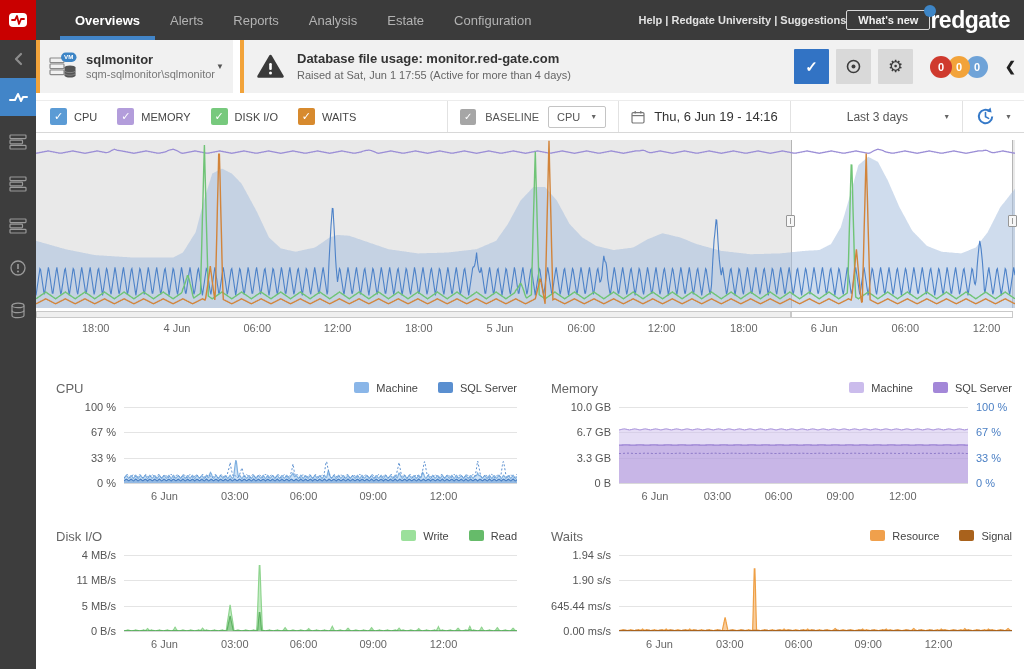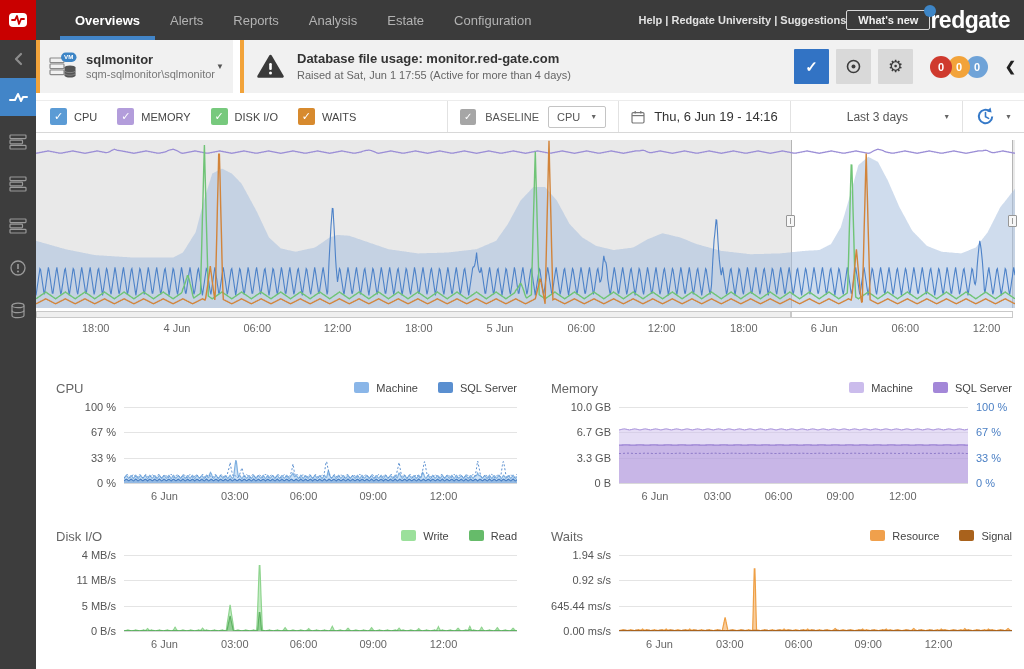--- a/index.html
+++ b/index.html
@@ -478,21 +478,21 @@
               </span>
               <span class="lg">
                 <span class="sw" style="background: rgb(169, 98, 28);"></span>
                 <span>Signal</span>
               </span>
             </div>
           </div>
           <div class="cbody">
             <div class="yaxis">
               <span class="yl" style="top: 0%;">1.94 s/s</span>
-              <span class="yl" style="top: 33.33%;">0.92 s/s</span>
+              <span class="yl" style="top: 33.33%;">1.90 s/s</span>
               <span class="yl" style="top: 66.67%;">645.44 ms/s</span>
               <span class="yl" style="top: 100%;">0.00 ms/s</span>
             </div>
             <div class="plot">
               <div class="grid" style="top: 0%;"></div>
               <div class="grid" style="top: 33.33%;"></div>
               <div class="grid" style="top: 66.67%;"></div>
               <div class="grid gb" style="top: 100%;"></div>
               <svg viewBox="0 0 400 76" preserveAspectRatio="none" class="tl-svg">
                 <path d="M0.0 75.7 L0.6 75.6 L1.1 75.4 L1.7 75.3 L2.3 75.1 L2.9 75.0 L3.4 74.9 L4.0 74.7 L4.6 74.9 L5.1 75.0 L5.7 75.1 L6.3 75.3 L6.9 75.4 L7.4 75.6 L8.0 75.7 L8.6 75.6 L9.1 75.4 L9.7 75.3 L10.3 75.1 L10.9 75.0 L11.4 74.9 L12.0 74.7 L12.6 74.9 L13.1 75.0 L13.7 75.1 L14.3 75.3 L14.9 75.4 L15.4 75.6 L16.0 75.7 L16.6 75.6 L17.1 75.4 L17.7 75.3 L18.3 75.1 L18.9 75.0 L19.4 74.9 L20.0 74.7 L20.6 74.9 L21.1 75.0 L21.7 75.1 L22.3 75.1 L22.9 74.8 L23.4 74.5 L24.0 74.0 L24.6 74.5 L25.1 74.8 L25.7 75.1 L26.3 75.1 L26.9 75.0 L27.4 74.9 L28.0 74.7 L28.6 74.9 L29.1 75.0 L29.7 75.1 L30.3 75.3 L30.9 75.4 L31.4 75.6 L32.0 75.7 L32.6 75.6 L33.1 75.4 L33.7 75.3 L34.3 75.1 L34.9 75.0 L35.4 74.9 L36.0 74.7 L36.6 74.9 L37.1 75.0 L37.7 75.1 L38.3 75.3 L38.9 75.4 L39.4 75.6 L40.0 75.7 L40.6 75.6 L41.1 75.4 L41.7 75.3 L42.3 75.1 L42.9 75.0 L43.4 74.9 L44.0 74.7 L44.6 74.9 L45.1 75.0 L45.7 75.1 L46.3 75.1 L46.9 74.8 L47.4 74.5 L48.0 74.0 L48.6 74.5 L49.1 74.8 L49.7 75.1 L50.3 75.1 L50.9 75.0 L51.4 74.9 L52.0 74.7 L52.6 74.9 L53.1 75.0 L53.7 75.1 L54.3 75.3 L54.9 75.4 L55.4 75.6 L56.0 75.7 L56.6 75.6 L57.1 75.4 L57.7 75.3 L58.3 75.1 L58.9 75.0 L59.4 74.9 L60.0 74.7 L60.6 74.9 L61.1 75.0 L61.7 75.1 L62.3 75.3 L62.9 75.4 L63.4 75.6 L64.0 75.7 L64.6 75.6 L65.1 75.4 L65.7 75.3 L66.3 75.1 L66.9 75.0 L67.4 74.9 L68.0 74.7 L68.6 74.9 L69.1 75.0 L69.7 75.1 L70.3 75.1 L70.9 74.8 L71.4 74.5 L72.0 74.0 L72.6 74.5 L73.1 74.8 L73.7 75.1 L74.3 75.1 L74.9 75.0 L75.4 74.9 L76.0 74.7 L76.6 74.9 L77.1 75.0 L77.7 75.1 L78.3 75.3 L78.9 75.4 L79.4 75.6 L80.0 75.7 L80.6 75.6 L81.1 75.4 L81.7 75.3 L82.3 75.1 L82.9 75.0 L83.4 74.9 L84.0 74.7 L84.6 74.9 L85.1 75.0 L85.7 75.1 L86.3 75.3 L86.9 75.4 L87.4 75.6 L88.0 75.7 L88.6 75.6 L89.1 75.4 L89.7 75.3 L90.3 75.1 L90.9 75.0 L91.4 74.9 L92.0 74.7 L92.6 74.9 L93.1 75.0 L93.7 75.1 L94.3 75.3 L94.9 75.4 L95.4 75.6 L96.0 75.7 L96.6 75.6 L97.1 75.4 L97.7 75.3 L98.3 75.1 L98.9 75.0 L99.4 74.9 L100.0 74.7 L100.6 74.9 L101.1 75.0 L101.7 75.1 L102.3 75.3 L102.9 75.4 L103.4 75.6 L104.0 75.7 L104.6 75.6 L105.1 75.4 L105.7 72.9 L106.3 70.2 L106.9 67.5 L107.4 64.9 L108.0 62.3 L108.6 64.9 L109.1 67.5 L109.7 70.2 L110.3 72.9 L110.9 75.4 L111.4 75.6 L112.0 75.7 L112.6 75.6 L113.1 75.4 L113.7 75.3 L114.3 75.1 L114.9 75.0 L115.4 74.9 L116.0 74.7 L116.6 74.9 L117.1 75.0 L117.7 75.1 L118.3 75.3 L118.9 75.4 L119.4 75.6 L120.0 75.7 L120.6 75.6 L121.1 75.4 L121.7 75.3 L122.3 75.1 L122.9 75.0 L123.4 74.9 L124.0 74.7 L124.6 74.9 L125.1 75.0 L125.7 75.1 L126.3 75.3 L126.9 75.4 L127.4 75.6 L128.0 75.7 L128.6 75.6 L129.1 75.4 L129.7 75.3 L130.3 75.1 L130.9 75.0 L131.4 74.9 L132.0 74.7 L132.6 74.9 L133.1 75.0 L133.7 75.1 L134.3 75.3 L134.9 75.4 L135.4 75.6 L136.0 75.7 L136.6 55.0 L137.1 34.3 L137.7 13.8 L138.3 13.8 L138.9 34.2 L139.4 54.5 L140.0 74.7 L140.6 74.9 L141.1 75.0 L141.7 75.1 L142.3 75.3 L142.9 75.4 L143.4 75.6 L144.0 75.7 L144.6 75.6 L145.1 75.4 L145.7 75.3 L146.3 75.1 L146.9 75.0 L147.4 74.9 L148.0 74.7 L148.6 74.9 L149.1 75.0 L149.7 75.1 L150.3 75.3 L150.9 75.4 L151.4 75.6 L152.0 75.7 L152.6 75.6 L153.1 75.4 L153.7 75.3 L154.3 75.1 L154.9 75.0 L155.4 74.9 L156.0 74.7 L156.6 74.9 L157.1 75.0 L157.7 75.1 L158.3 75.3 L158.9 75.4 L159.4 75.6 L160.0 75.7 L160.6 75.6 L161.1 75.4 L161.7 75.3 L162.3 75.1 L162.9 75.0 L163.4 74.9 L164.0 74.7 L164.6 74.9 L165.1 75.0 L165.7 75.1 L166.3 75.1 L166.9 74.8 L167.4 74.5 L168.0 74.0 L168.6 74.5 L169.1 74.8 L169.7 75.1 L170.3 75.1 L170.9 75.0 L171.4 74.9 L172.0 74.7 L172.6 74.9 L173.1 75.0 L173.7 75.1 L174.3 75.3 L174.9 75.4 L175.4 75.6 L176.0 75.7 L176.6 75.6 L177.1 75.4 L177.7 75.3 L178.3 75.1 L178.9 75.0 L179.4 74.9 L180.0 74.7 L180.6 74.9 L181.1 75.0 L181.7 75.1 L182.3 75.3 L182.9 75.4 L183.4 75.6 L184.0 75.7 L184.6 75.6 L185.1 75.4 L185.7 75.3 L186.3 75.1 L186.9 75.0 L187.4 74.9 L188.0 74.7 L188.6 74.9 L189.1 75.0 L189.7 75.1 L190.3 75.1 L190.9 74.8 L191.4 74.5 L192.0 74.0 L192.6 74.5 L193.1 74.8 L193.7 75.1 L194.3 75.1 L194.9 75.0 L195.4 74.9 L196.0 74.7 L196.6 74.9 L197.1 75.0 L197.7 75.1 L198.3 75.3 L198.9 75.4 L199.4 75.6 L200.0 75.7 L200.6 75.6 L201.1 75.4 L201.7 75.3 L202.3 75.1 L202.9 75.0 L203.4 74.9 L204.0 74.7 L204.6 74.9 L205.1 75.0 L205.7 75.1 L206.3 75.3 L206.9 75.4 L207.4 75.6 L208.0 75.7 L208.6 75.6 L209.1 75.4 L209.7 75.3 L210.3 75.1 L210.9 75.0 L211.4 74.9 L212.0 74.7 L212.6 74.9 L213.1 75.0 L213.7 75.1 L214.3 75.3 L214.9 75.4 L215.4 75.6 L216.0 75.7 L216.6 75.6 L217.1 75.4 L217.7 75.3 L218.3 74.9 L218.9 74.4 L219.4 74.0 L220.0 73.6 L220.6 74.0 L221.1 74.4 L221.7 74.9 L222.3 75.3 L222.9 75.4 L223.4 75.6 L224.0 75.7 L224.6 75.6 L225.1 75.4 L225.7 75.3 L226.3 75.1 L226.9 75.0 L227.4 74.9 L228.0 74.7 L228.6 74.9 L229.1 75.0 L229.7 75.1 L230.3 75.3 L230.9 75.4 L231.4 75.6 L232.0 75.7 L232.6 75.6 L233.1 75.4 L233.7 75.3 L234.3 75.1 L234.9 75.0 L235.4 74.9 L236.0 74.7 L236.6 74.9 L237.1 75.0 L237.7 75.1 L238.3 75.3 L238.9 75.4 L239.4 75.6 L240.0 75.7 L240.6 75.6 L241.1 75.4 L241.7 75.3 L242.3 75.1 L242.9 75.0 L243.4 74.9 L244.0 74.7 L244.6 74.9 L245.1 75.0 L245.7 75.1 L246.3 75.1 L246.9 74.8 L247.4 74.5 L248.0 74.0 L248.6 74.5 L249.1 74.8 L249.7 75.1 L250.3 75.1 L250.9 75.0 L251.4 74.9 L252.0 74.7 L252.6 74.9 L253.1 75.0 L253.7 75.1 L254.3 75.3 L254.9 75.4 L255.4 75.6 L256.0 75.7 L256.6 75.6 L257.1 75.4 L257.7 75.3 L258.3 75.1 L258.9 75.0 L259.4 74.9 L260.0 74.7 L260.6 74.9 L261.1 75.0 L261.7 75.1 L262.3 75.3 L262.9 75.4 L263.4 75.6 L264.0 75.7 L264.6 75.6 L265.1 75.4 L265.7 75.3 L266.3 75.1 L266.9 75.0 L267.4 74.9 L268.0 74.7 L268.6 74.9 L269.1 75.0 L269.7 75.1 L270.3 75.1 L270.9 74.8 L271.4 74.5 L272.0 74.0 L272.6 74.5 L273.1 74.8 L273.7 75.1 L274.3 75.1 L274.9 75.0 L275.4 74.9 L276.0 74.7 L276.6 74.9 L277.1 75.0 L277.7 75.1 L278.3 75.3 L278.9 75.4 L279.4 75.6 L280.0 75.7 L280.6 75.6 L281.1 75.4 L281.7 75.3 L282.3 75.1 L282.9 75.0 L283.4 74.9 L284.0 74.7 L284.6 74.9 L285.1 75.0 L285.7 75.1 L286.3 75.3 L286.9 75.4 L287.4 75.6 L288.0 75.7 L288.6 75.6 L289.1 75.4 L289.7 75.3 L290.3 75.1 L290.9 75.0 L291.4 74.9 L292.0 74.7 L292.6 74.9 L293.1 75.0 L293.7 75.1 L294.3 75.3 L294.9 75.4 L295.4 75.6 L296.0 75.7 L296.6 75.6 L297.1 75.4 L297.7 75.3 L298.3 74.9 L298.9 74.4 L299.4 74.0 L300.0 73.6 L300.6 74.0 L301.1 74.4 L301.7 74.9 L302.3 75.3 L302.9 75.4 L303.4 75.6 L304.0 75.7 L304.6 75.6 L305.1 75.4 L305.7 75.3 L306.3 75.1 L306.9 75.0 L307.4 74.9 L308.0 74.7 L308.6 74.9 L309.1 75.0 L309.7 75.1 L310.3 75.3 L310.9 75.4 L311.4 75.6 L312.0 75.7 L312.6 75.6 L313.1 75.4 L313.7 75.3 L314.3 75.1 L314.9 75.0 L315.4 74.9 L316.0 74.7 L316.6 74.9 L317.1 75.0 L317.7 75.1 L318.3 75.3 L318.9 75.4 L319.4 75.6 L320.0 75.7 L320.6 75.6 L321.1 75.4 L321.7 75.3 L322.3 75.1 L322.9 75.0 L323.4 74.9 L324.0 74.7 L324.6 74.9 L325.1 75.0 L325.7 75.1 L326.3 75.1 L326.9 74.8 L327.4 74.5 L328.0 74.0 L328.6 74.5 L329.1 74.8 L329.7 75.1 L330.3 75.1 L330.9 75.0 L331.4 74.9 L332.0 74.7 L332.6 74.9 L333.1 75.0 L333.7 75.1 L334.3 75.3 L334.9 75.4 L335.4 75.6 L336.0 75.7 L336.6 75.6 L337.1 75.4 L337.7 75.3 L338.3 75.1 L338.9 75.0 L339.4 74.9 L340.0 74.7 L340.6 74.9 L341.1 75.0 L341.7 75.1 L342.3 75.3 L342.9 75.4 L343.4 75.6 L344.0 75.7 L344.6 75.6 L345.1 75.4 L345.7 75.3 L346.3 75.1 L346.9 75.0 L347.4 74.9 L348.0 74.7 L348.6 74.9 L349.1 75.0 L349.7 75.1 L350.3 75.1 L350.9 74.7 L351.4 74.2 L352.0 73.6 L352.6 74.2 L353.1 74.7 L353.7 75.1 L354.3 75.1 L354.9 75.0 L355.4 74.9 L356.0 74.7 L356.6 74.9 L357.1 75.0 L357.7 75.1 L358.3 75.3 L358.9 75.4 L359.4 75.6 L360.0 75.7 L360.6 75.6 L361.1 75.4 L361.7 75.3 L362.3 75.1 L362.9 75.0 L363.4 74.9 L364.0 74.7 L364.6 74.9 L365.1 75.0 L365.7 75.1 L366.3 75.3 L366.9 75.4 L367.4 75.6 L368.0 75.7 L368.6 75.6 L369.1 75.4 L369.7 75.3 L370.3 75.1 L370.9 75.0 L371.4 74.9 L372.0 74.7 L372.6 74.9 L373.1 75.0 L373.7 75.1 L374.3 75.1 L374.9 74.8 L375.4 74.5 L376.0 74.0 L376.6 74.5 L377.1 74.8 L377.7 75.1 L378.3 75.1 L378.9 75.0 L379.4 74.9 L380.0 74.7 L380.6 74.9 L381.1 75.0 L381.7 75.1 L382.3 75.3 L382.9 75.4 L383.4 75.6 L384.0 75.7 L384.6 75.6 L385.1 75.4 L385.7 75.3 L386.3 75.1 L386.9 75.0 L387.4 74.9 L388.0 74.7 L388.6 74.9 L389.1 75.0 L389.7 75.1 L390.3 75.3 L390.9 75.4 L391.4 75.6 L392.0 75.7 L392.6 75.6 L393.1 75.4 L393.7 75.3 L394.3 74.9 L394.9 74.4 L395.4 74.0 L396.0 73.6 L396.6 74.0 L397.1 74.4 L397.7 74.9 L398.3 75.3 L398.9 75.4 L399.4 75.6 L400.0 75.7 L400 76 L0 76 Z" fill="rgba(243,166,80,0.55)" stroke="none"></path>

